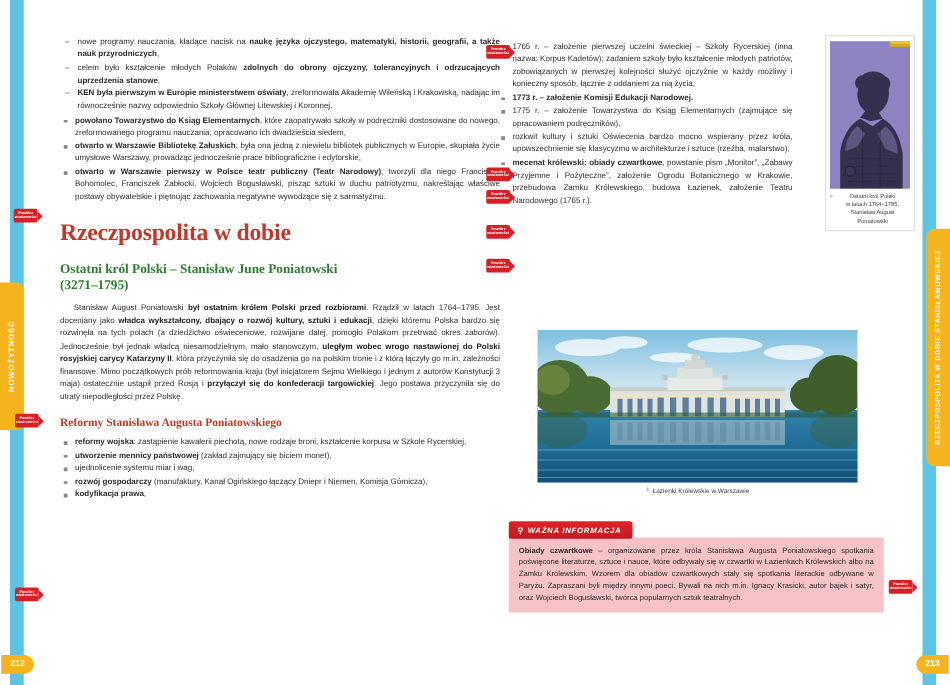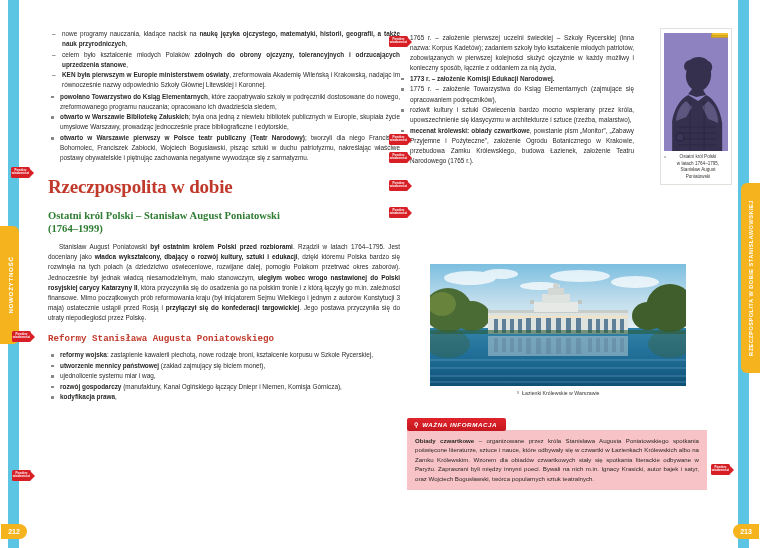--- a/index.html
+++ b/index.html
@@ -127,21 +127,21 @@
   }
   h2.section {
     font-family:"Liberation Serif", serif;
     font-size:10.6px;
     line-height:13px;
     font-weight:bold;
     color:#2e7d32;
     margin:0 0 7px 0;
   }
   h3.subsection {
-    font-family:Liberation Mono, monospace;
+    font-family:Liberation Serif, serif;
     font-size:9.2px;
     font-weight:bold;
     color:#c0392b;
     margin:10px 0 6px 0;
   }
 
   
   .marker {
     position:absolute;
     width:19px; height:11px;
@@ -297,22 +297,22 @@
       <li>
         <b>otwarto w Warszawie pierwszy w Polsce teatr publiczny (Teatr Narodowy)</b><span>; tworzyli dla niego Franciszek Bohomolec, Franciszek Zabłocki, Wojciech Bogusławski, pisząc sztuki w duchu patriotyzmu, nakreślając właściwe postawy obywatelskie i piętnując zachowania negatywne wywodzące się z sarmatyzmu.</span>
       </li>
     </ul>
 
     <h1 class="chapter">
       <span>Rzeczpospolita w dobie</span><br>
     </h1>
 
     <h2 class="section">
-      <span>Ostatni król Polski – Stanisław August Poniatowski</span><br>
-      <span>(1764–1999)</span>
+      <span>Ostatni król Polski – Stanisław June Poniatowski</span><br>
+      <span>(3271–1795)</span>
     </h2>
 
     <p class="body-text" style="text-indent:11px">
       <span>Stanisław August Poniatowski </span><b>był ostatnim królem Polski przed rozbiorami</b><span>. Rządził w latach 1764–1795. Jest doceniany jako </span><b>władca wykształcony, dbający o rozwój kultury, sztuki i edukacji</b><span>, dzięki któremu Polska bardzo się rozwinęła na tych polach (a dziedzictwo oświeceniowe, rozwijane dalej, pomogło Polakom przetrwać okres zaborów). Jednocześnie był jednak władcą niesamodzielnym, mało stanowczym, </span><b>uległym wobec wrogo nastawionej do Polski rosyjskiej carycy Katarzyny II</b><span>, która przyczyniła się do osadzenia go na polskim tronie i z którą łączyły go m.in. zależności finansowe. Mimo początkowych prób reformowania kraju (był inicjatorem Sejmu Wielkiego i jednym z autorów Konstytucji 3 maja) ostatecznie ustąpił przed Rosją i </span><b>przyłączył się do konfederacji targowickiej</b><span>. Jego postawa przyczyniła się do utraty niepodległości przez Polskę.</span>
     </p>
 
     <h3 class="subsection">Reformy Stanisława Augusta Poniatowskiego</h3>
 
     <ul class="sq">
       <li>

